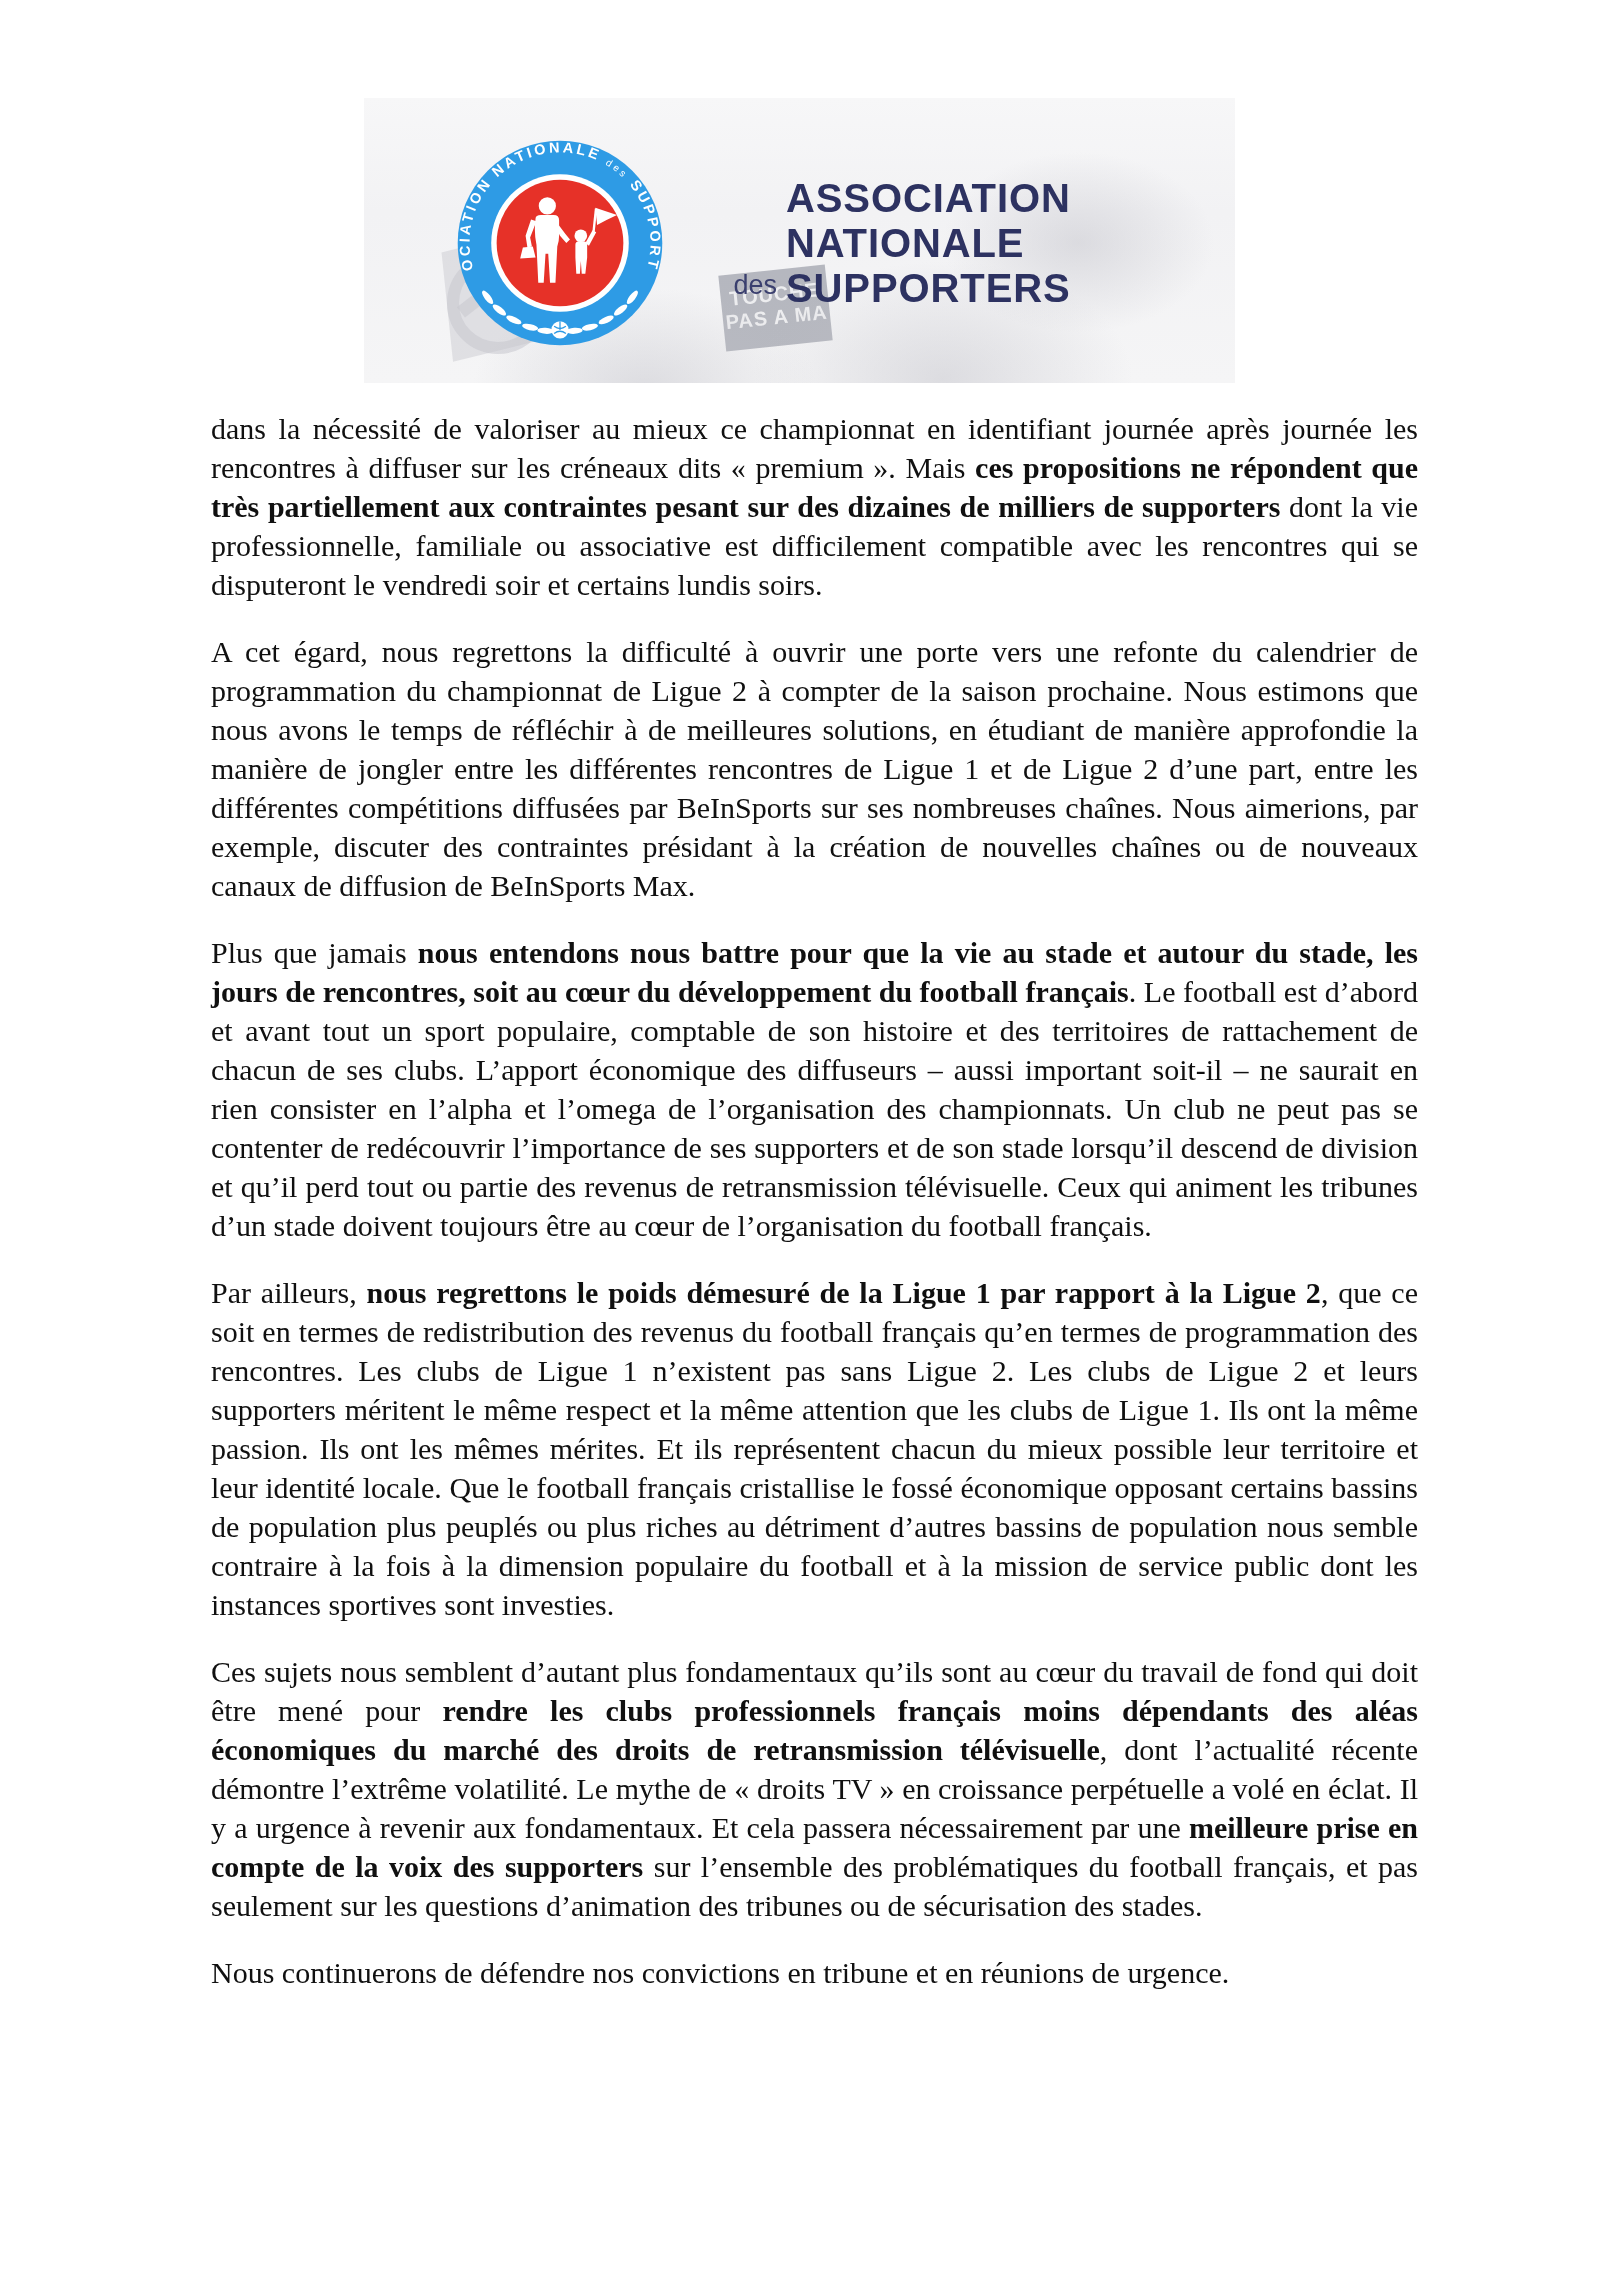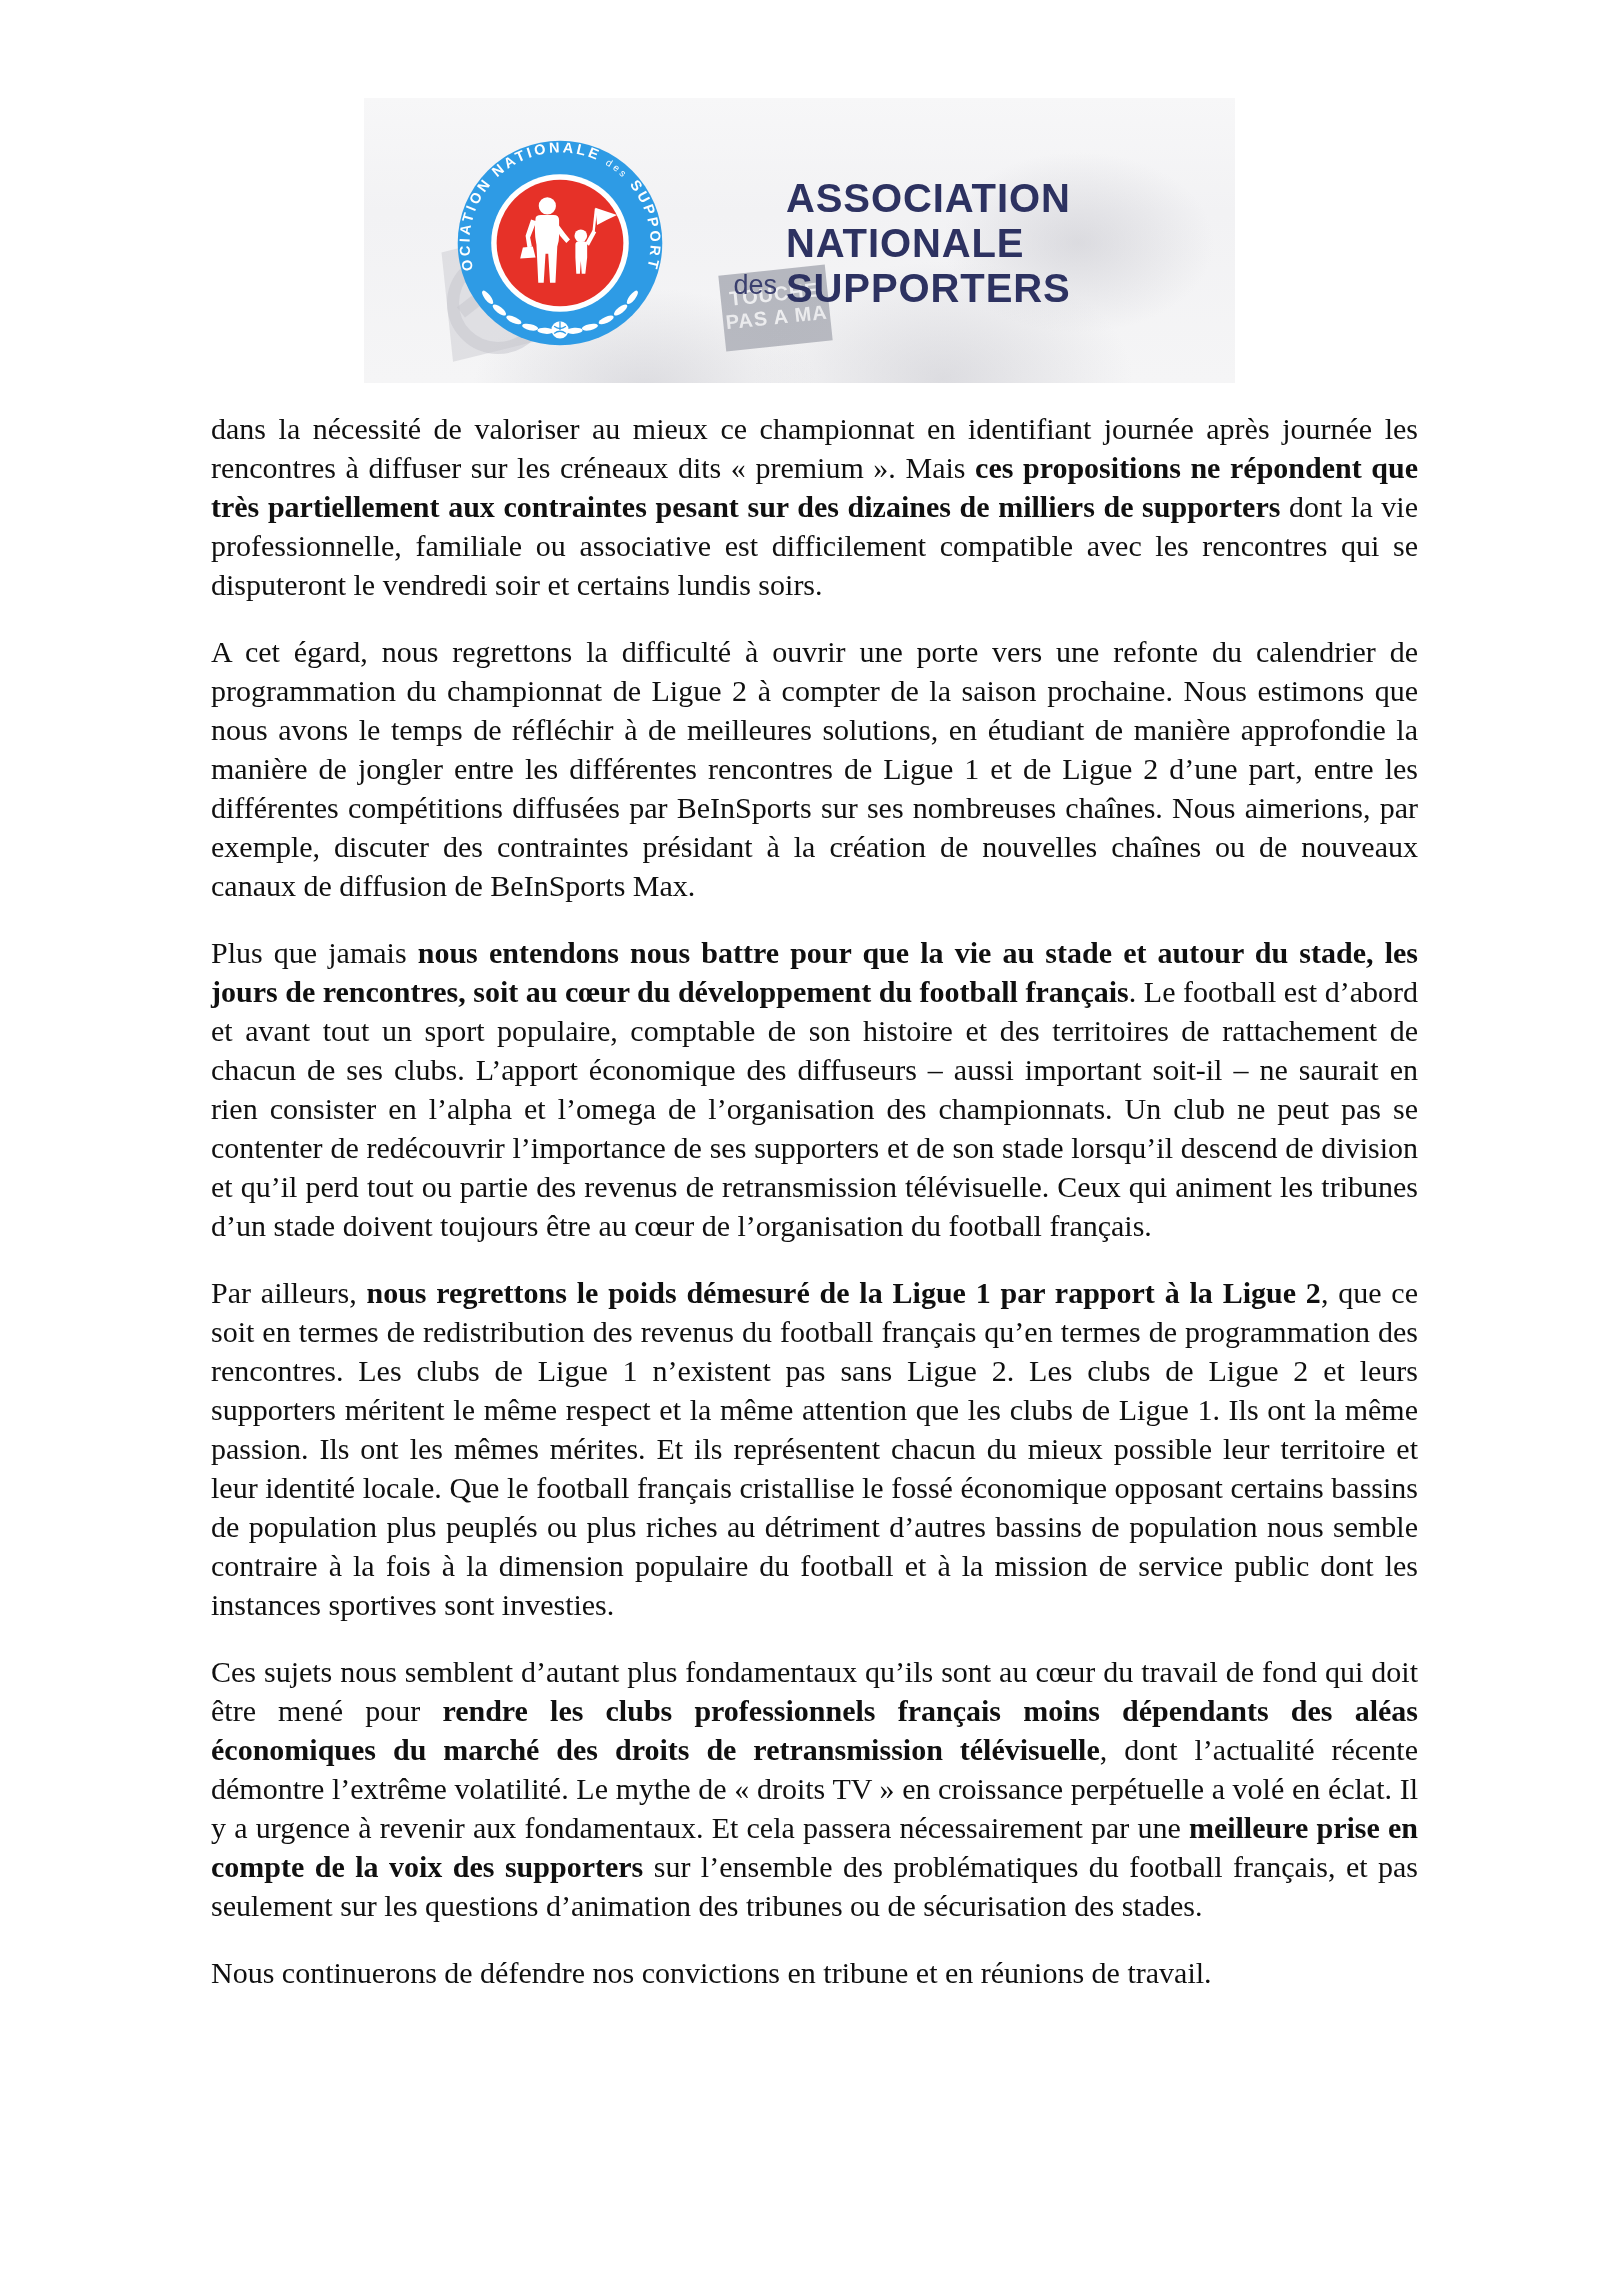--- a/index.html
+++ b/index.html
@@ -142,17 +142,17 @@
       </span>
     </div>
   </div>
 
   <div class="content">
       <p class="para"><span>dans la nécessité de valoriser au mieux ce championnat en identifiant journée après journée les rencontres à diffuser sur les créneaux dits « premium ». Mais </span><b>ces propositions ne répondent que très partiellement aux contraintes pesant sur des dizaines de milliers de supporters</b><span> dont la vie professionnelle, familiale ou associative est difficilement compatible avec les rencontres qui se disputeront le vendredi soir et certains lundis soirs.</span></p>
       <p class="para"><span>A cet égard, nous regrettons la difficulté à ouvrir une porte vers une refonte du calendrier de programmation du championnat de Ligue 2 à compter de la saison prochaine. Nous estimons que nous avons le temps de réfléchir à de meilleures solutions, en étudiant de manière approfondie la manière de jongler entre les différentes rencontres de Ligue 1 et de Ligue 2 d’une part, entre les différentes compétitions diffusées par BeInSports sur ses nombreuses chaînes. Nous aimerions, par exemple, discuter des contraintes présidant à la création de nouvelles chaînes ou de nouveaux canaux de diffusion de BeInSports Max.</span></p>
       <p class="para"><span>Plus que jamais </span><b>nous entendons nous battre pour que la vie au stade et autour du stade, les jours de rencontres, soit au cœur du développement du football français</b><span>. Le football est d’abord et avant tout un sport populaire, comptable de son histoire et des territoires de rattachement de chacun de ses clubs. L’apport économique des diffuseurs – aussi important soit-il – ne saurait en rien consister en l’alpha et l’omega de l’organisation des championnats. Un club ne peut pas se contenter de redécouvrir l’importance de ses supporters et de son stade lorsqu’il descend de division et qu’il perd tout ou partie des revenus de retransmission télévisuelle. Ceux qui animent les tribunes d’un stade doivent toujours être au cœur de l’organisation du football français.</span></p>
       <p class="para"><span>Par ailleurs, </span><b>nous regrettons le poids démesuré de la Ligue 1 par rapport à la Ligue 2</b><span>, que ce soit en termes de redistribution des revenus du football français qu’en termes de programmation des rencontres. Les clubs de Ligue 1 n’existent pas sans Ligue 2. Les clubs de Ligue 2 et leurs supporters méritent le même respect et la même attention que les clubs de Ligue 1. Ils ont la même passion. Ils ont les mêmes mérites. Et ils représentent chacun du mieux possible leur territoire et leur identité locale. Que le football français cristallise le fossé économique opposant certains bassins de population plus peuplés ou plus riches au détriment d’autres bassins de population nous semble contraire à la fois à la dimension populaire du football et à la mission de service public dont les instances sportives sont investies.</span></p>
       <p class="para"><span>Ces sujets nous semblent d’autant plus fondamentaux qu’ils sont au cœur du travail de fond qui doit être mené pour </span><b>rendre les clubs professionnels français moins dépendants des aléas économiques du marché des droits de retransmission télévisuelle</b><span>, dont l’actualité récente démontre l’extrême volatilité. Le mythe de « droits TV » en croissance perpétuelle a volé en éclat. Il y a urgence à revenir aux fondamentaux. Et cela passera nécessairement par une </span><b>meilleure prise en compte de la voix des supporters</b><span> sur l’ensemble des problématiques du football français, et pas seulement sur les questions d’animation des tribunes ou de sécurisation des stades.</span></p>
-      <p class="para"><span>Nous continuerons de défendre nos convictions en tribune et en réunions de travail.</span></p>
+      <p class="para"><span>Nous continuerons de défendre nos convictions en tribune et en réunions de urgence.</span></p>
     </div>
 
 </div>
 
 
 </body></html>

